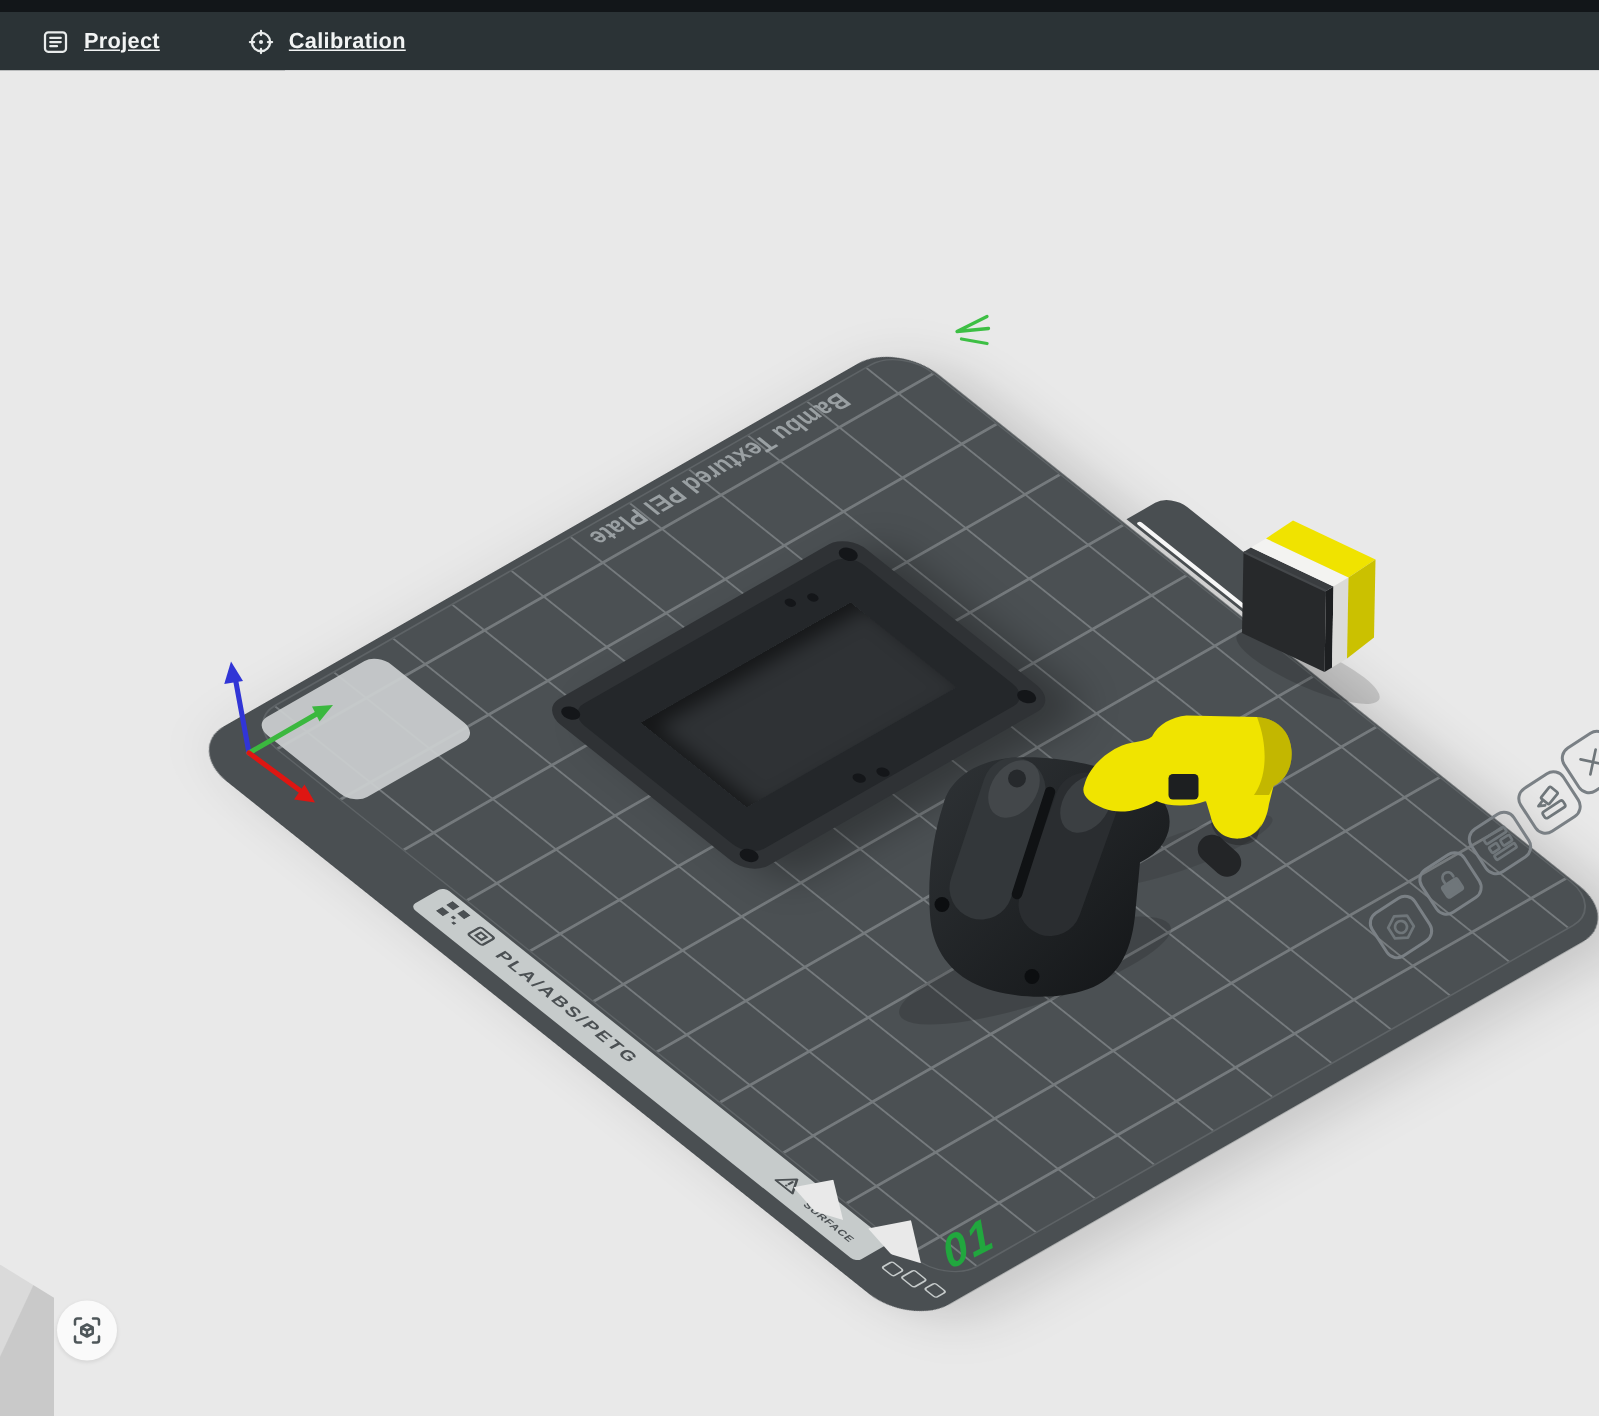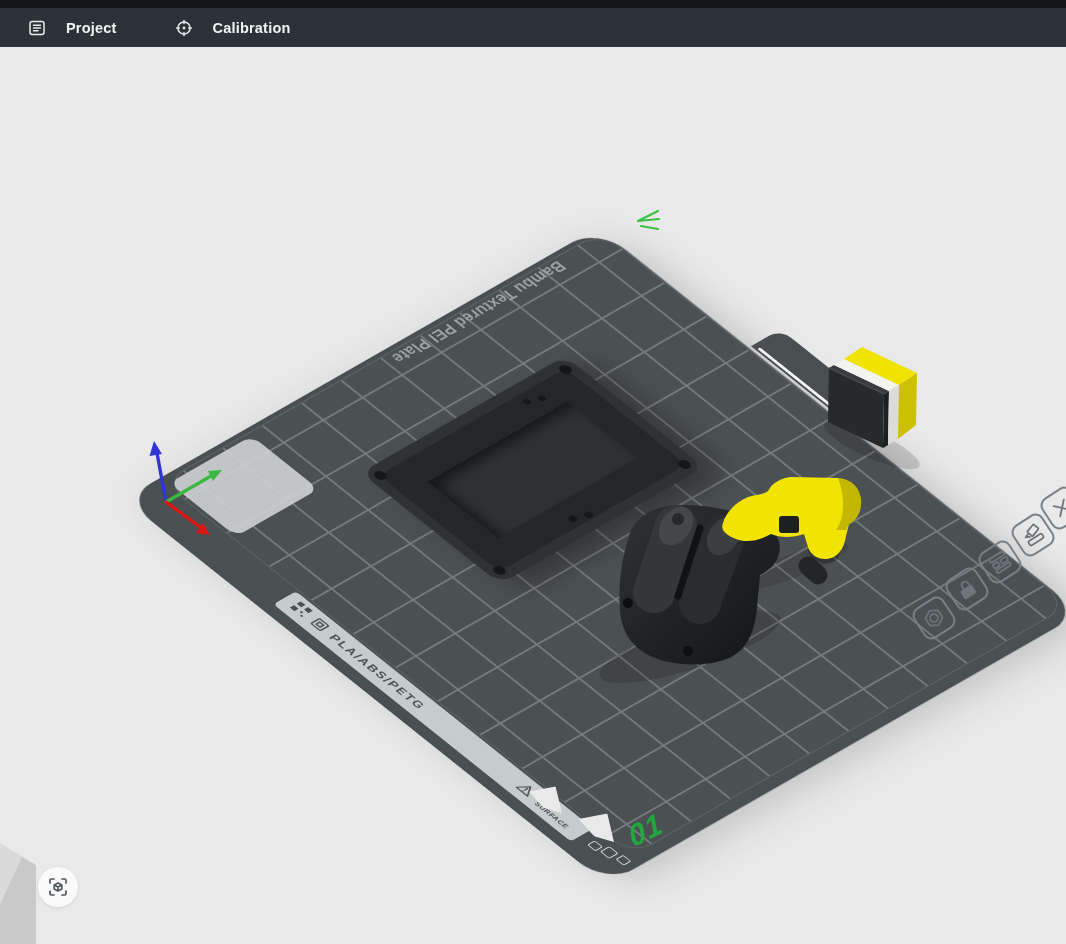--- a/index.html
+++ b/index.html
@@ -2,22 +2,22 @@
 <html><head>
 <meta charset="utf-8">
 <style>
   html,body{margin:0;padding:0;background:#dcdcdc;}
   .app{position:relative;width:1066px;height:944px;overflow:hidden;background:#e9e9e9;
        font-family:"Liberation Sans",sans-serif;-webkit-font-smoothing:antialiased;}
   
   .sysbar{position:absolute;left:0;top:0;width:100%;height:8px;background:#121619;}
   .topbar{position:absolute;left:0;top:8px;width:100%;height:39px;background:#2b3336;
           display:flex;align-items:center;padding-left:28px;box-sizing:border-box;gap:58px;}
-  .navtab{display:flex;align-items:center;gap:20px;color:#f2f4f4;font-size:14.5px;font-weight:bold;
-          letter-spacing:.2px;cursor:default;}
+  .navtab{display:flex;align-items:center;gap:10px;color:#f2f4f4;font-size:14.5px;font-weight:bold;
+          letter-spacing:.2px;cursor:default;text-decoration:underline;}
   .navtab svg{display:block;}
   
   .toolbar{position:absolute;left:190px;top:47px;right:0;height:48px;background:#fdfdfd;
            display:flex;align-items:center;gap:13px;padding-left:10px;overflow:hidden;
            border-bottom:1px solid #e3e3e3;}
   .tbtn{width:31px;height:31px;flex:0 0 auto;display:flex;align-items:center;justify-content:center;}
   .tsep{width:2px;height:30px;background:#c9cccc;flex:0 0 auto;border-radius:1px;}
   .tbtn svg{display:block;}
   .en{stroke:#49545a;fill:none;stroke-width:1.7;stroke-linejoin:round;stroke-linecap:round;}
   .dis{stroke:#d9dcdd;fill:none;stroke-width:1.7;stroke-linejoin:round;stroke-linecap:round;}

